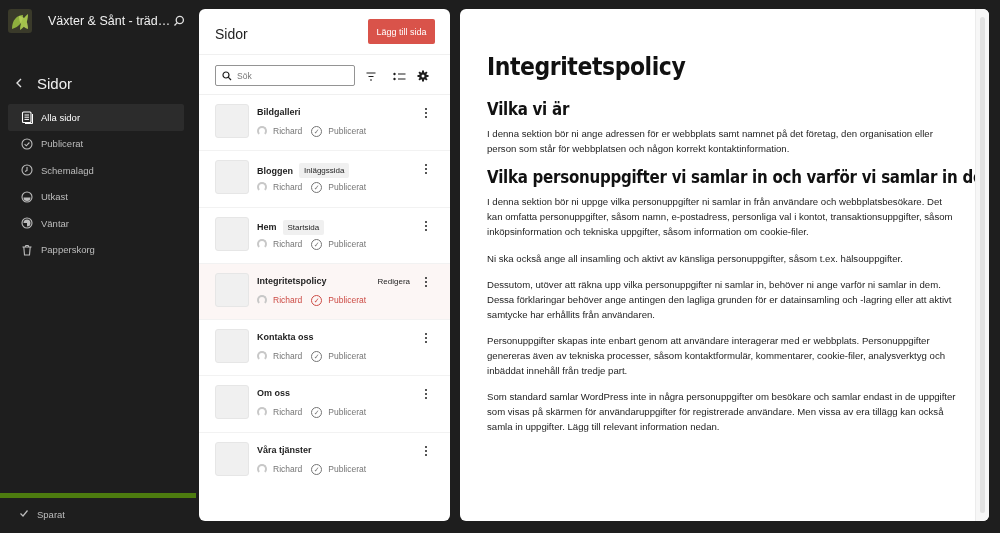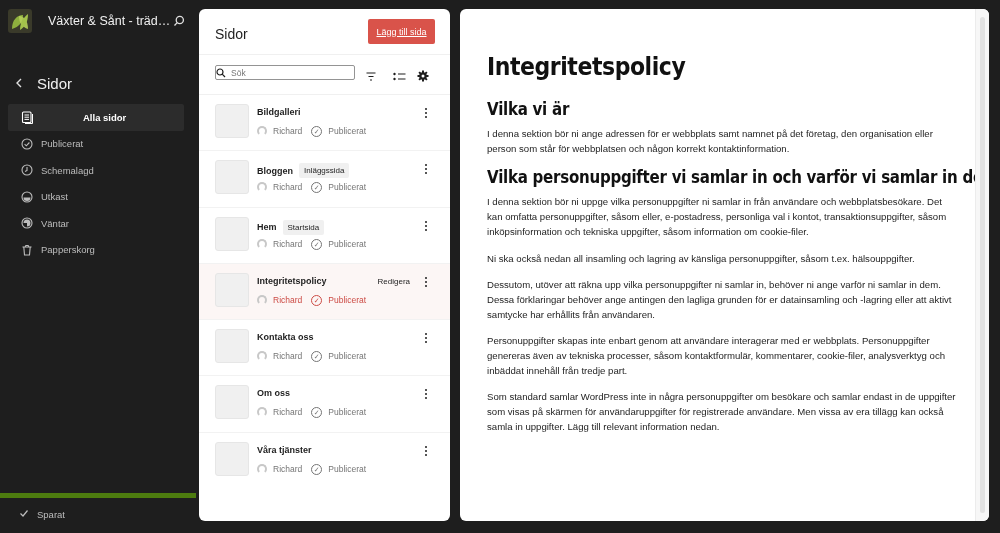--- a/index.html
+++ b/index.html
@@ -10,33 +10,33 @@
   .sidebar { position: absolute; left: 0; top: 0; width: 196px; height: 533px; color: #e0e0e0; }
   .site-header { position: absolute; left: 8px; top: 8px; width: 184px; height: 26px; display: flex; align-items: center; }
   .site-logo { width: 24px; height: 24px; border-radius: 3px; background: #3a3a2a; display: flex; align-items: center; justify-content: center; }
   .site-title { margin-left: 16px; font-size: 12.5px; color: #f0f0f0; white-space: nowrap; overflow: hidden; text-overflow: ellipsis; width: 128px; }
   .site-search { position: absolute; right: 4px; top: 4px; width: 18px; height: 18px; display: flex; align-items: center; justify-content: center; }
   .nav-title-row { position: absolute; left: 12px; top: 74px; display: flex; align-items: center; }
   .back-btn { width: 14px; height: 18px; display: flex; align-items: center; justify-content: center; }
   .nav-title { margin-left: 11px; font-size: 15px; color: #f0f0f0; }
   .nav-list { position: absolute; left: 8px; top: 104px; width: 176px; list-style: none; }
   .nav-item { height: 26.5px; display: flex; align-items: center; padding-left: 12px; font-size: 9.5px; color: #bdbdbd; border-radius: 2px; cursor: pointer; }
-  .nav-item.active { background: #2c2c2c; color: #ffffff; font-weight: bold; gap: 42px; }
+  .nav-item.active { background: #2c2c2c; color: #ffffff; font-weight: normal; }
   .nav-item .ico { width: 14px; height: 14px; display: flex; align-items: center; justify-content: center; margin-right: 7px; }
   .sidebar-footer { position: absolute; left: 0; top: 493px; width: 196px; border-top: 5px solid #4d7c0f; height: 40px; }
   .saved { position: absolute; left: 19px; top: 10px; display: flex; align-items: center; font-size: 9.5px; color: #bdbdbd; }
   .saved .ico { margin-right: 8px; }
 
   
   .list-panel { position: absolute; left: 199px; top: 9px; width: 251px; height: 512px; background: #ffffff; border-radius: 6px; overflow: hidden; }
   .lp-header { position: absolute; left: 0; top: 0; width: 100%; height: 46px; border-bottom: 1px solid #f0f0f0; }
   .lp-title { position: absolute; left: 16px; top: 17px; font-size: 14px; color: #1e1e1e; }
-  .add-btn { position: absolute; right: 15px; top: 10px; width: 67px; height: 25px; background: #d9534a; color: #fff; border-radius: 2px; font-size: 9px; display: flex; align-items: center; justify-content: center; border: none; text-decoration: underline; }
+  .add-btn { position: absolute; right: 15px; top: 10px; width: 67px; height: 25px; background: #d9534a; color: #fff; border-radius: 2px; font-size: 9px; display: flex; align-items: center; justify-content: center; border: none; }
   .toolbar { position: absolute; left: 0; top: 46px; width: 100%; height: 40px; border-bottom: 1px solid #f0f0f0; }
-  .search-field { position: absolute; left: 16px; top: 10px; width: 140px; height: 15px; border: 1px solid #949494; border-radius: 2px; display: flex; align-items: center; }
+  .search-field { position: absolute; left: 16px; top: 10px; width: 140px; height: 21px; border: 1px solid #949494; border-radius: 2px; display: flex; align-items: center; padding-left: 6px; }
   .search-field input { border: none; outline: none; font-size: 8.5px; color: #1e1e1e; margin-left: 5px; width: 110px; background: transparent; font-family: "Liberation Sans", sans-serif; }
   .search-field input::placeholder { color: #757575; }
   .tb-btn { position: absolute; top: 13px; width: 16px; height: 16px; display: flex; align-items: center; justify-content: center; }
   .rows { position: absolute; left: 0; top: 86px; width: 100%; }
   .row { position: relative; height: 56.3px; border-bottom: 1px solid #f2f2f2; }
   .row.active { background: #fcf6f5; }
   .thumb { position: absolute; left: 16px; top: 9px; width: 34px; height: 34px; background: #f0f0f0; border: 1px solid #e6e6e6; border-radius: 3px; }
   .row-title-line { position: absolute; left: 58px; top: 12px; display: flex; align-items: center; }
   .row-title { font-size: 9px; font-weight: bold; color: #1e1e1e; }
   .badge { margin-left: 6px; background: #f0f0f0; padding: 3px 5px; font-size: 8px; color: #1e1e1e; border-radius: 2px; }
@@ -344,22 +344,22 @@
   </section>
 
   <section class="preview">
     <div class="preview-scroll">
       <h1 class="doc-title">Integritetspolicy</h1>
 
       <h2 class="doc-h2 first">Vilka vi är</h2>
       <p class="doc-p after-h">I denna sektion bör ni ange adressen för er webbplats samt namnet på det företag, den organisation eller person som står för webbplatsen och någon korrekt kontaktinformation.</p>
 
       <h2 class="doc-h2 second">Vilka personuppgifter vi samlar in och varför vi samlar in dem</h2>
-      <p class="doc-p after-h">I denna sektion bör ni uppge vilka personuppgifter ni samlar in från användare och webbplatsbesökare. Det kan omfatta personuppgifter, såsom eller, e-postadress, personliga val i kontot, transaktionsuppgifter, såsom inköpsinformation och tekniska uppgifter, såsom information om cookie-filer.</p>
-      <p class="doc-p">Ni ska också nedan all insamling och lagring av känsliga personuppgifter, såsom t.ex. hälsouppgifter.</p>
+      <p class="doc-p after-h">I denna sektion bör ni uppge vilka personuppgifter ni samlar in från användare och webbplatsbesökare. Det kan omfatta personuppgifter, såsom namn, e-postadress, personliga val i kontot, transaktionsuppgifter, såsom inköpsinformation och tekniska uppgifter, såsom information om cookie-filer.</p>
+      <p class="doc-p">Ni ska också ange all insamling och aktivt av känsliga personuppgifter, såsom t.ex. hälsouppgifter.</p>
       <p class="doc-p">Dessutom, utöver att räkna upp vilka personuppgifter ni samlar in, behöver ni ange varför ni samlar in dem. Dessa förklaringar behöver ange antingen den lagliga grunden för er datainsamling och -lagring eller att aktivt samtycke har erhållits från användaren.</p>
       <p class="doc-p">Personuppgifter skapas inte enbart genom att användare interagerar med er webbplats. Personuppgifter genereras även av tekniska processer, såsom kontaktformulär, kommentarer, cookie-filer, analysverktyg och inbäddat innehåll från tredje part.</p>
       <p class="doc-p">Som standard samlar WordPress inte in några personuppgifter om besökare och samlar endast in de uppgifter som visas på skärmen för användaruppgifter för registrerade användare. Men vissa av era tillägg kan också samla in uppgifter. Lägg till relevant information nedan.</p>
     </div>
     <div class="scroll-track">
       <div class="scrollbar" style="right:4px;"></div>
     </div>
   </section>
 </div>
 

